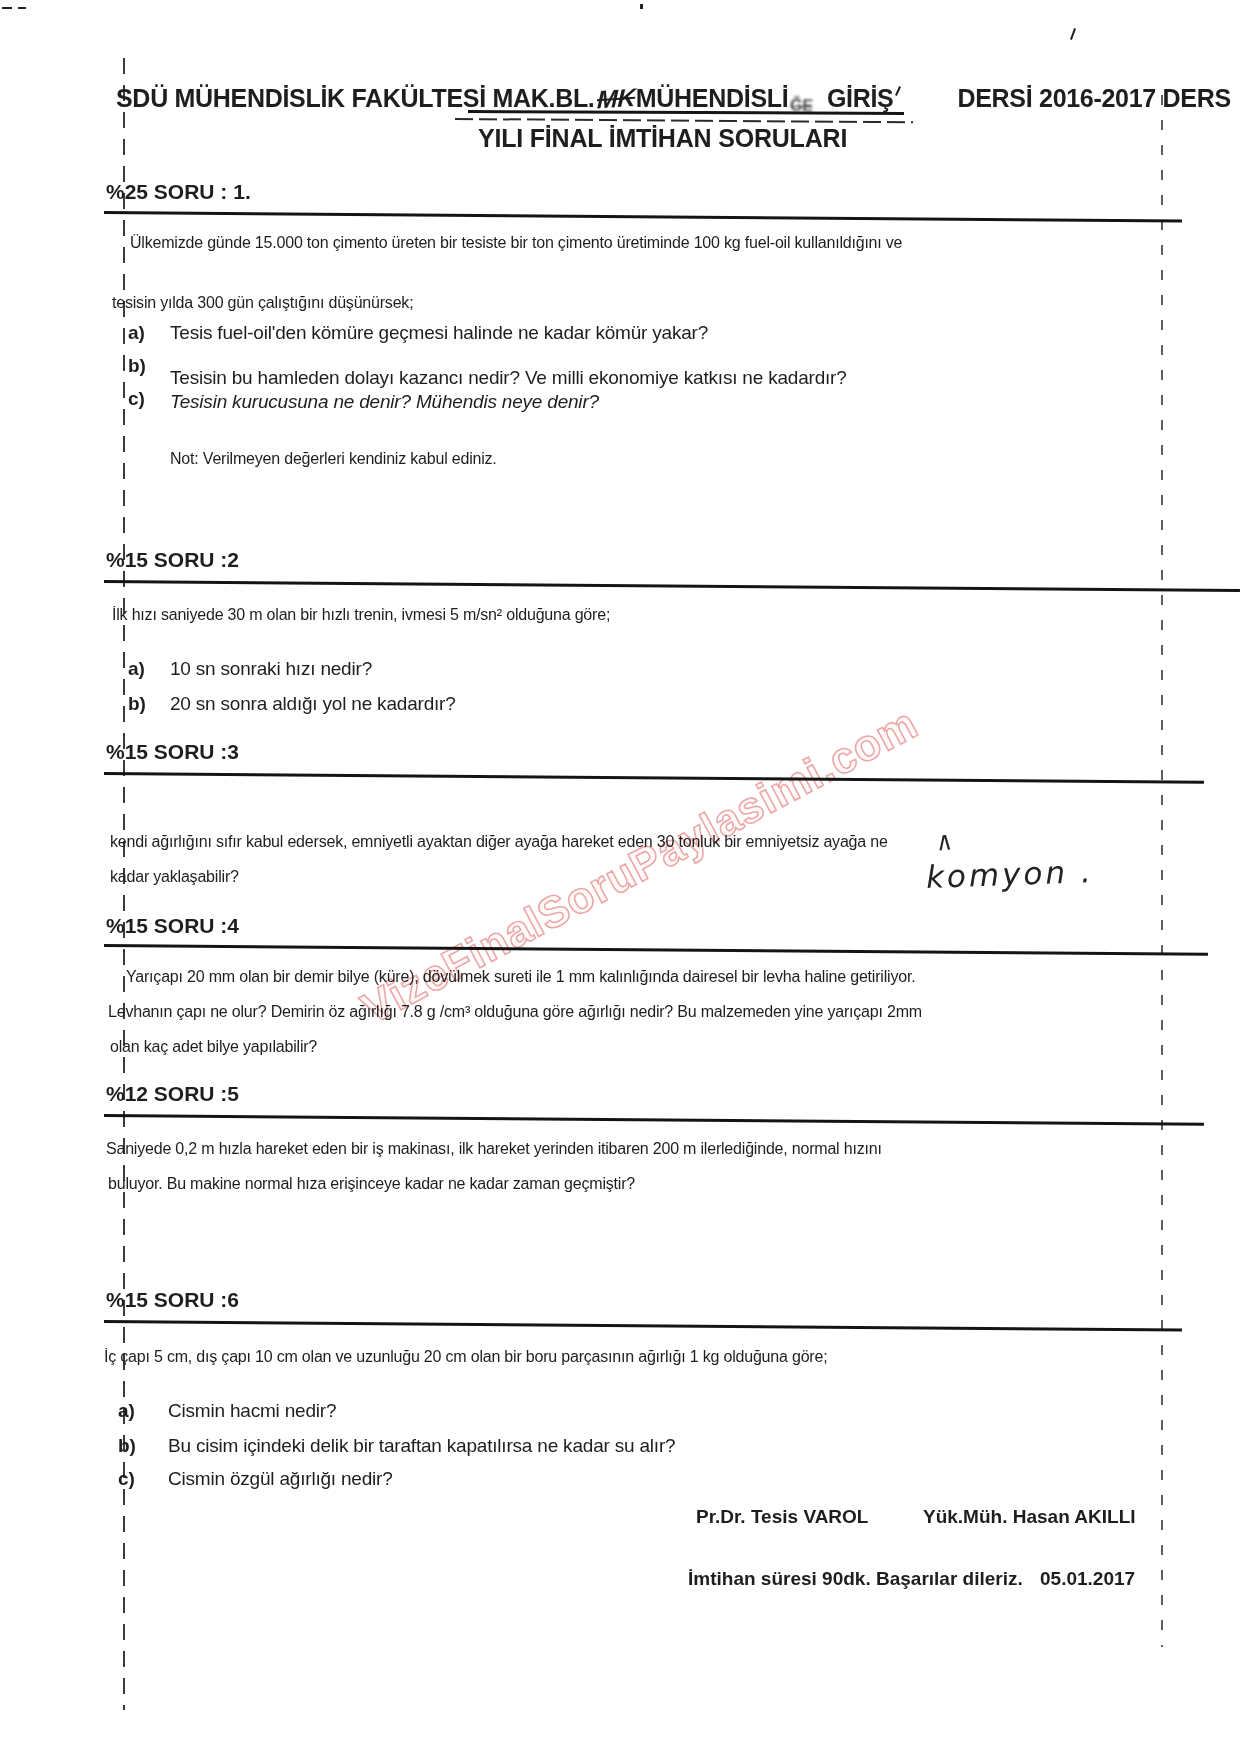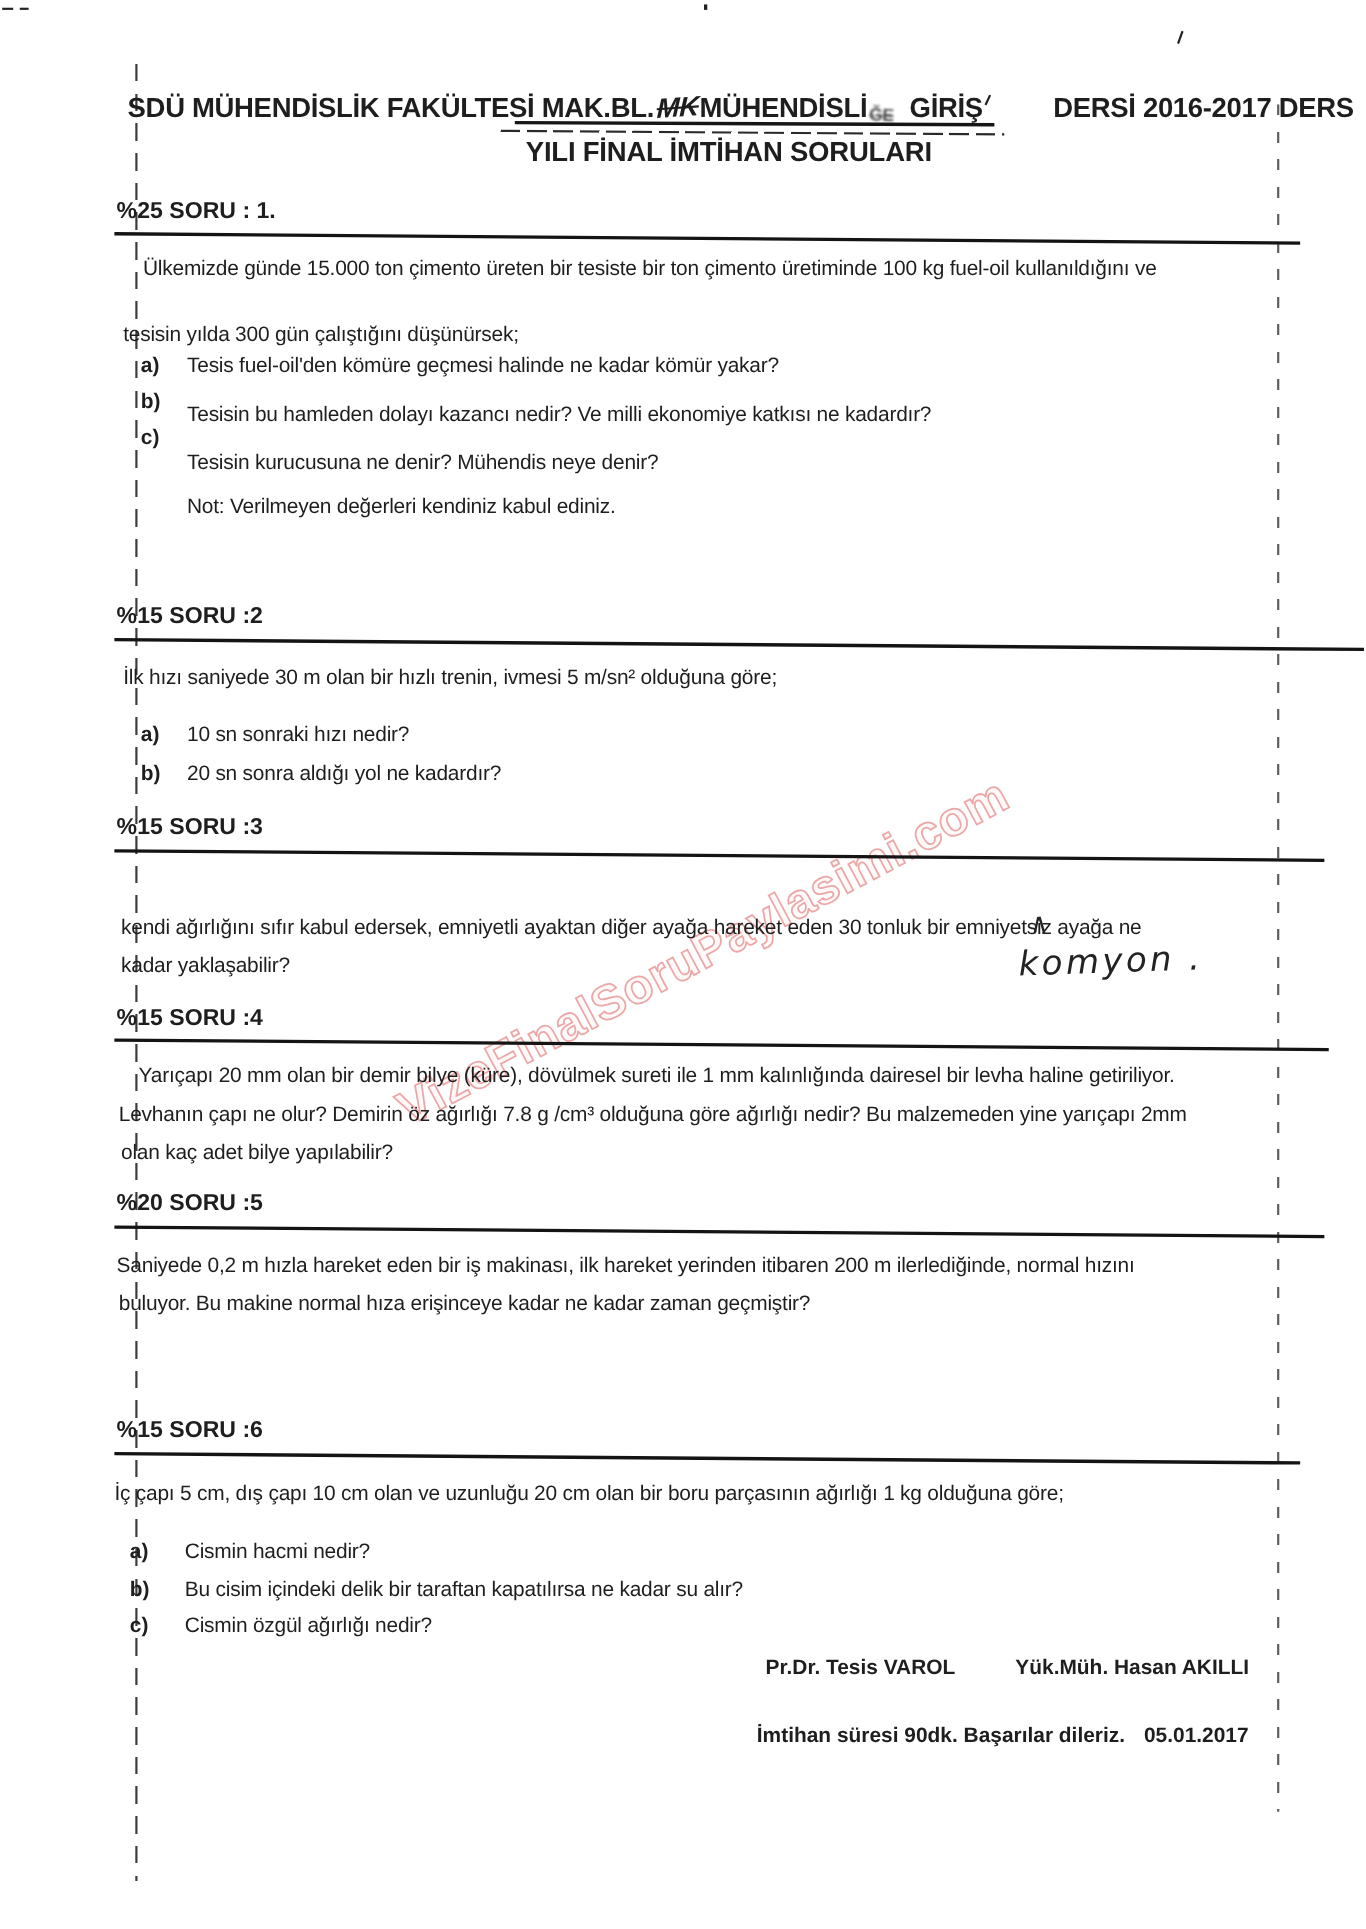--- a/index.html
+++ b/index.html
@@ -27,21 +27,21 @@
     filter:blur(1px);text-decoration:line-through;opacity:.8;margin:0 6px 0 2px;transform:rotate(3deg);}
   .gap-course{margin-left:8px;}
   .gap-ders{margin-left:64px;}
   .title-underline{position:absolute;background:#161616;transform-origin:left center;}
   .tu1{left:468px;top:110px;width:436px;height:3px;transform:rotate(.25deg);}
   .tu2{left:455px;top:118px;width:458px;height:2px;transform:rotate(.4deg);
     background:repeating-linear-gradient(90deg,#2a2a2a 0 18px, rgba(0,0,0,0) 18px 24px);}
   
   .q-header{position:absolute;left:106px;font-size:21px;font-weight:bold;white-space:nowrap;}
   .rule{position:absolute;left:104px;height:3px;background:#141414;transform-origin:left center;transform:rotate(.45deg);}
-  .bline{position:absolute;font-size:19px;letter-spacing:-.2px;white-space:nowrap;}
+  .bline{position:absolute;font-size:16px;letter-spacing:-.2px;white-space:nowrap;}
   .ilabel{position:absolute;font-size:19px;font-weight:bold;white-space:nowrap;}
   .itext{position:absolute;font-size:19px;letter-spacing:-.2px;white-space:nowrap;}
   
   .caret{position:absolute;left:939px;top:836px;font-size:20px;font-weight:600;
     transform:scaleY(1.7) rotate(-3deg);color:#222;}
   .hand-word{position:absolute;left:926px;top:856px;font-size:31px;font-style:italic;
     font-family:"DejaVu Sans", sans-serif;letter-spacing:3px;color:#232323;transform:rotate(-2deg);}
   
   .watermark{position:absolute;left:330px;top:846px;width:600px;text-align:center;
     transform:rotate(-28deg);font-size:44px;font-weight:bold;letter-spacing:1px;
@@ -76,21 +76,21 @@
 
   <div class="q-header" style="top:180px;">%25 SORU : 1.</div>
   <div class="rule" style="top:211px;width:1078px;"></div>
   <div class="bline" style="left:130px;top:234px;">Ülkemizde günde 15.000 ton çimento üreten bir tesiste bir ton çimento üretiminde 100 kg fuel-oil kullanıldığını ve</div>
   <div class="bline" style="left:112px;top:270px;margin-top:24px;">tesisin yılda 300 gün çalıştığını düşünürsek;</div>
   <div class="ilabel" style="left:128px;top:322px;">a)</div>
   <div class="itext" style="left:170px;top:322px;">Tesis fuel-oil'den kömüre geçmesi halinde ne kadar kömür yakar?</div>
   <div class="ilabel" style="left:128px;top:355px;">b)</div>
   <div class="itext" style="left:170px;top:355px;margin-top:12px;">Tesisin bu hamleden dolayı kazancı nedir?  Ve milli ekonomiye katkısı ne kadardır?</div>
   <div class="ilabel" style="left:128px;top:388px;">c)</div>
-  <div class="itext" style="left:170px;top:410px;">Tesisin kurucusuna ne denir? Mühendis neye denir?</div>
+  <div class="itext" style="left:170px;top:391px;font-style:italic;">Tesisin kurucusuna ne denir? Mühendis neye denir?</div>
   <div class="bline" style="left:170px;top:450px;">Not: Verilmeyen değerleri kendiniz kabul ediniz.</div>
 
   <div class="q-header" style="top:548px;">%15 SORU :2</div>
   <div class="rule" style="top:580px;width:1136px;"></div>
   <div class="bline" style="left:112px;top:606px;">İlk hızı saniyede 30 m olan bir hızlı trenin,  ivmesi 5 m/sn²  olduğuna göre;</div>
   <div class="ilabel" style="left:128px;top:658px;">a)</div>
   <div class="itext" style="left:170px;top:658px;">10 sn sonraki hızı nedir?</div>
   <div class="ilabel" style="left:128px;top:693px;">b)</div>
   <div class="itext" style="left:170px;top:693px;">20 sn sonra aldığı yol ne kadardır?</div>
 
@@ -100,21 +100,21 @@
   <div class="bline" style="left:110px;top:868px;">kadar yaklaşabilir?</div>
   <div class="caret">^</div>
   <div class="hand-word">komyon .</div>
 
   <div class="q-header" style="top:914px;">%15 SORU :4</div>
   <div class="rule" style="top:944px;width:1104px;"></div>
   <div class="bline" style="left:126px;top:968px;">Yarıçapı 20 mm olan bir demir bilye (küre), dövülmek sureti ile 1 mm kalınlığında dairesel bir levha haline getiriliyor.</div>
   <div class="bline" style="left:108px;top:1003px;">Levhanın çapı ne olur? Demirin öz ağırlığı 7.8 g /cm³ olduğuna göre ağırlığı nedir? Bu malzemeden yine yarıçapı 2mm</div>
   <div class="bline" style="left:110px;top:1038px;">olan kaç adet bilye yapılabilir?</div>
 
-  <div class="q-header" style="top:1082px;">%20 SORU :5</div>
+  <div class="q-header" style="top:1082px;">%12 SORU :5</div>
   <div class="rule" style="top:1114px;width:1100px;"></div>
   <div class="bline" style="left:106px;top:1140px;">Saniyede 0,2 m hızla hareket eden bir iş makinası, ilk hareket yerinden itibaren 200 m ilerlediğinde, normal hızını</div>
   <div class="bline" style="left:108px;top:1175px;">buluyor. Bu makine normal hıza erişinceye kadar ne kadar zaman geçmiştir?</div>
 
   <div class="q-header" style="top:1288px;">%15 SORU :6</div>
   <div class="rule" style="top:1320px;width:1078px;"></div>
   <div class="bline" style="left:104px;top:1348px;">İç çapı  5 cm, dış çapı 10 cm olan ve uzunluğu 20 cm olan bir boru parçasının ağırlığı 1 kg olduğuna göre;</div>
   <div class="ilabel" style="left:118px;top:1400px;">a)</div>
   <div class="itext" style="left:168px;top:1400px;">Cismin hacmi nedir?</div>
   <div class="ilabel" style="left:118px;top:1435px;">b)</div>

